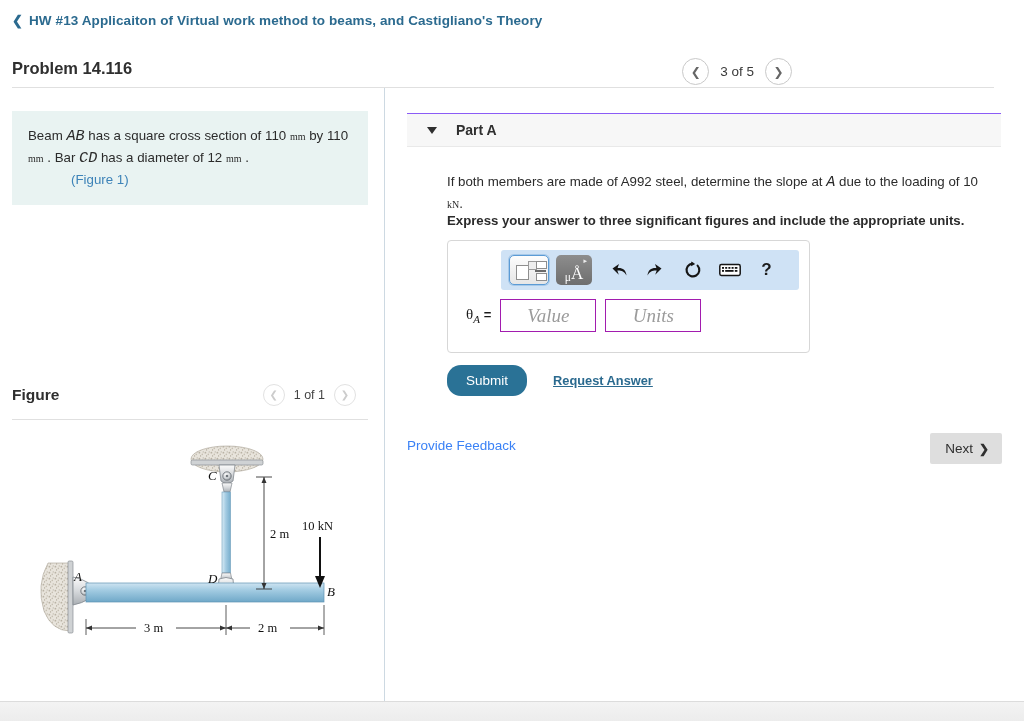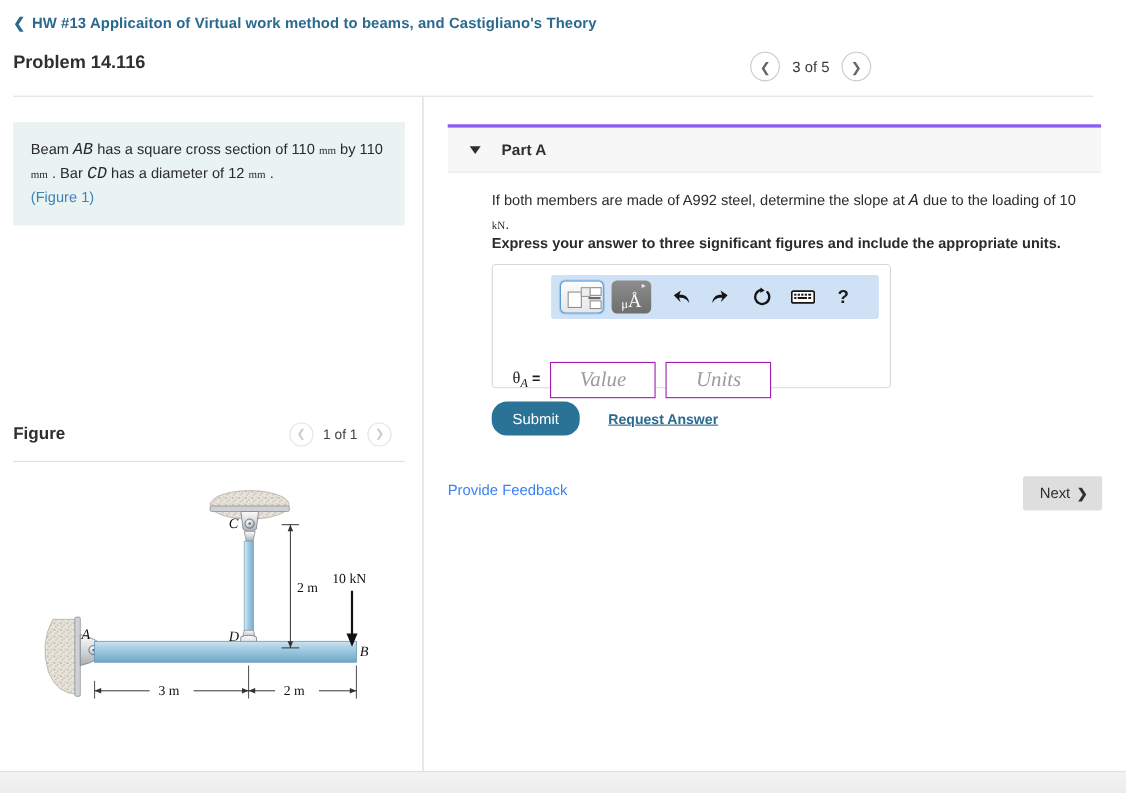--- a/index.html
+++ b/index.html
@@ -45,21 +45,21 @@
   .chev-left-small {
     font-size: 13px;
     font-weight: bold;
     line-height: 1;
     color: #2b6a8f;
   }
 
   
   .problem-header {
     position: absolute;
-    left: 0; top: 40px;
+    left: 0; top: 51px;
     width: 820px;
     height: 48px;
   }
   .problem-title {
     position: absolute;
     left: 12px; top: 8px;
     font-size: 16.5px;
     font-weight: bold;
     color: #2f2f2f;
   }
@@ -135,20 +135,21 @@
     font-style: italic;
     font-size: 15.2px;
   }
   .mathunit {
     font-family: "Liberation Serif", serif;
     font-size: 10px;
   }
   .figure-ref {
     color: #3d83b8;
     cursor: pointer;
+    margin-left: 43px;
   }
 
   .figure-head {
     position: absolute;
     left: 12px; top: 296px;
     width: 356px;
     height: 34px;
   }
   .figure-label {
     position: absolute;
@@ -184,23 +185,23 @@
   .right-col {
     position: absolute;
     left: 385px; top: 88px;
     width: 639px;
     height: 613px;
   }
   .part-header {
     position: absolute;
     left: 22px; top: 25px;
     width: 594px;
-    height: 44px;
+    height: 34px;
     background: #f7f7f7;
-    border-top: 3px solid #8b5cf6;
+    border-top: 1px solid #8b5cf6;
     border-bottom: 1px solid #e9e9e9;
     box-sizing: border-box;
     display: flex;
     align-items: center;
     cursor: pointer;
   }
   .caret {
     width: 0; height: 0;
     border-left: 5.5px solid transparent;
     border-right: 5.5px solid transparent;
@@ -340,21 +341,20 @@
     font-weight: bold;
     color: #1b1b1b;
     font-family: "Liberation Sans", sans-serif;
   }
   .answer-row {
     position: absolute;
     left: 18px; top: 58px;
     display: flex;
     align-items: center;
     gap: 9px;
-    margin-top: 30px;
   }
   .theta-label {
     font-family: "Liberation Serif", serif;
     font-size: 15px;
     color: #1b1b1b;
     white-space: nowrap;
   }
   .theta-label .sub {
     font-size: 11px;
     font-style: italic;

